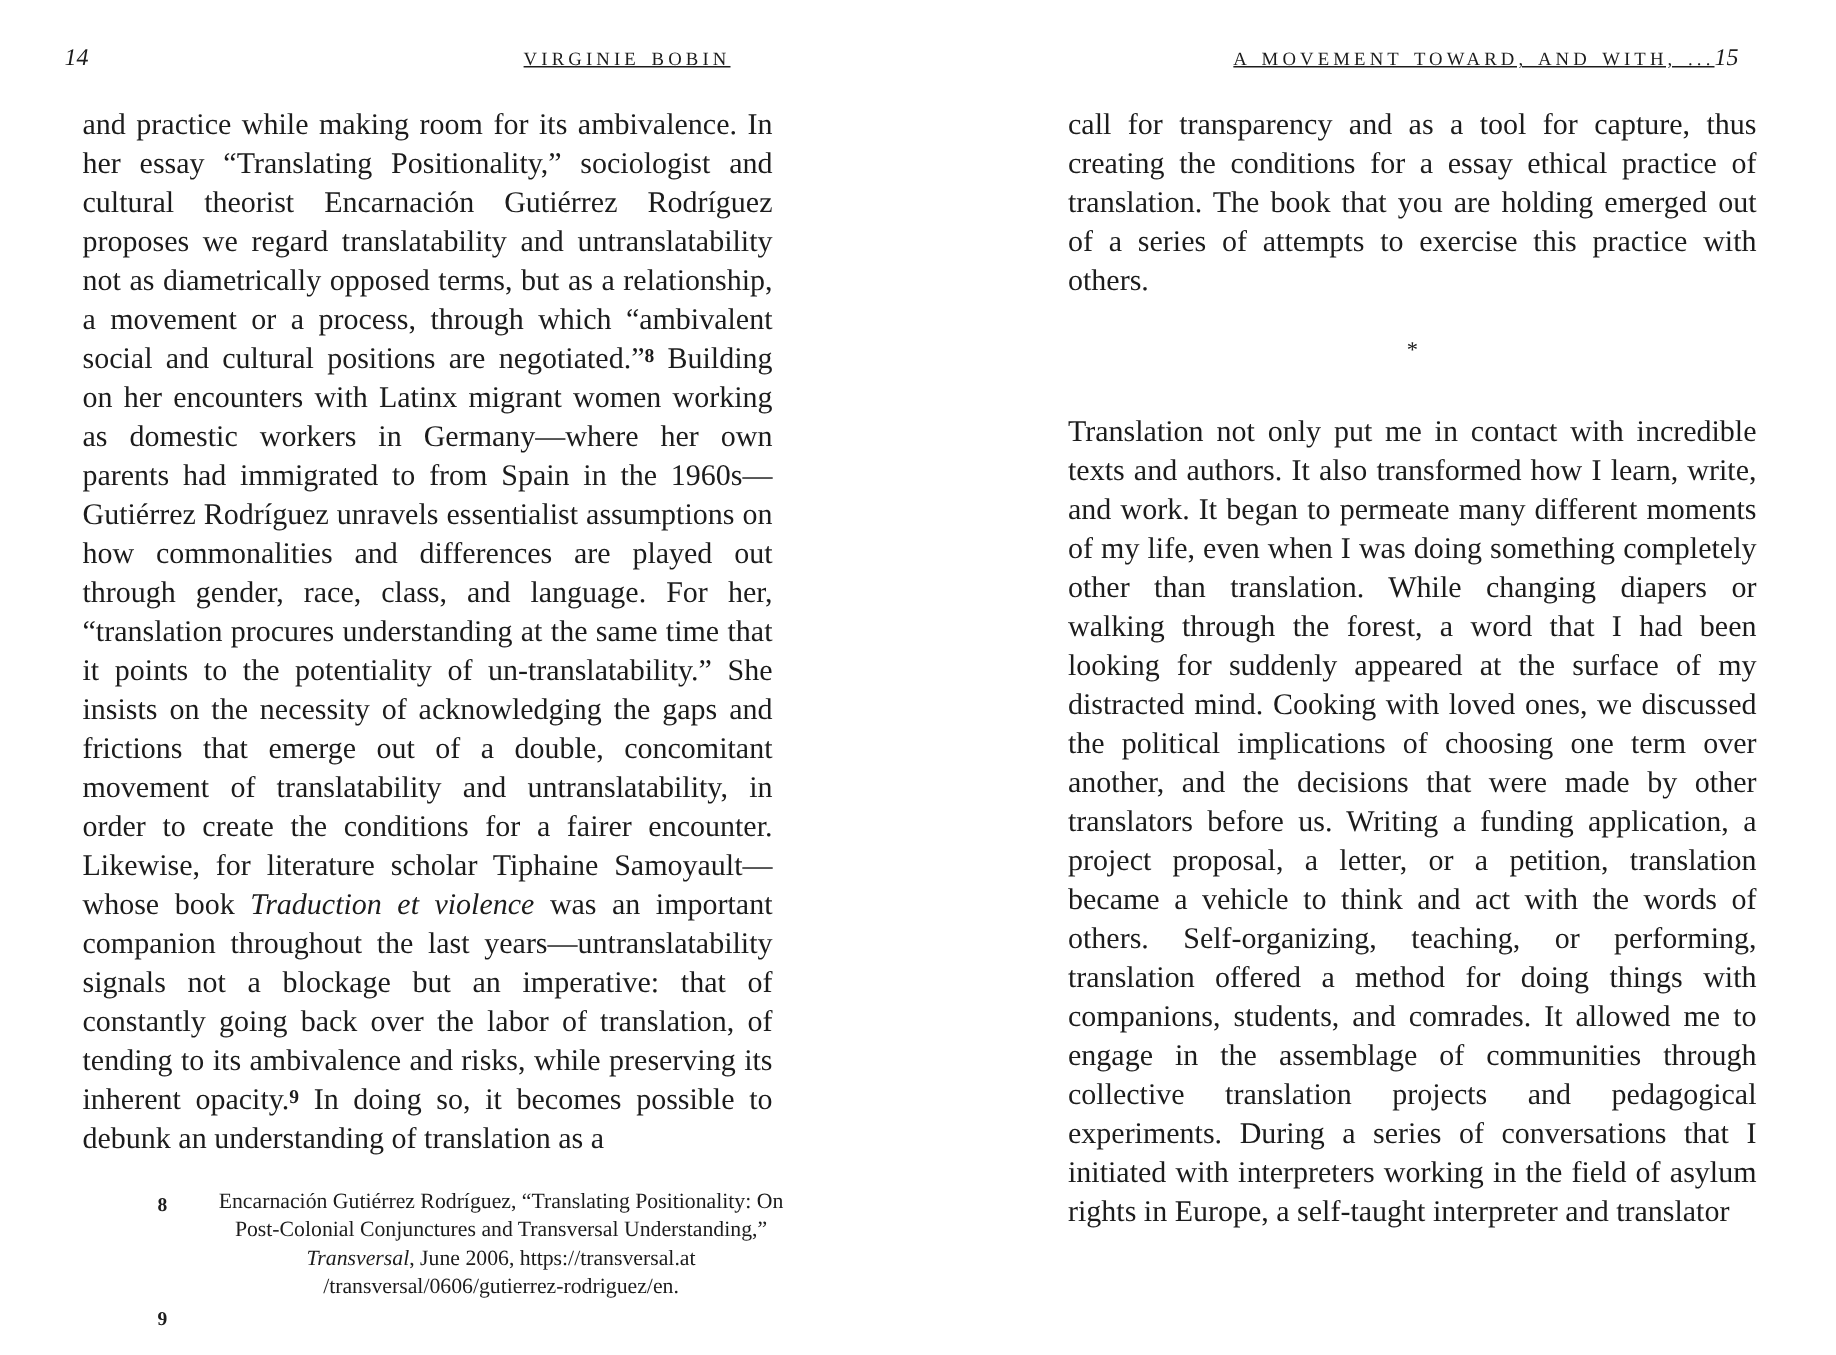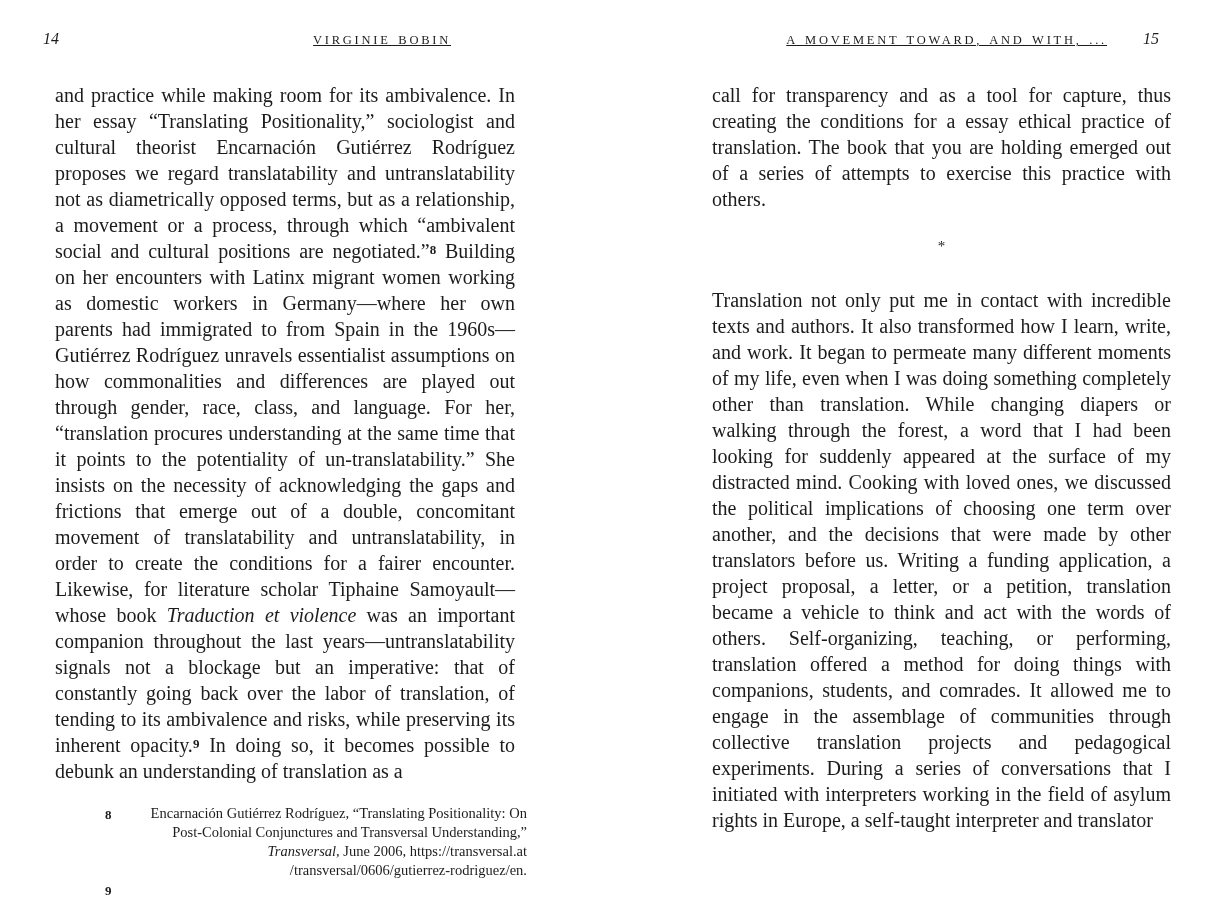--- a/index.html
+++ b/index.html
@@ -19,22 +19,21 @@
   .page {
     width: 612px;
     box-sizing: border-box;
   }
   .page-left  { padding: 30px 85px 0 43px; }
   .page-right { padding: 30px 41px 0 88px; }
 
   .page-header {
     display: flex;
     align-items: baseline;
-    margin-bottom: 34px;
-    gap: 36px;
+    margin-bottom: 22px;
   }
   .hdr-side {
     width: 40px;
     flex: none;
     font-style: italic;
     font-size: 16px;
   }
   .hdr-side.right { text-align: left; }
   .head-center {
     flex: 1;
@@ -78,21 +77,21 @@
   .fn-num {
     flex: none;
     width: 36px;
     margin-left: 62px;
     font-weight: 700;
     font-size: 13px;
     padding-top: 1px;
   }
   .fn-text {
     flex: 1;
-    text-align: right;
+    text-align: center;
   }
 </style>
 </head>
 <body>
 
 <div class="spread">
 
   <div class="page page-left">
 
     <div class="page-header">

